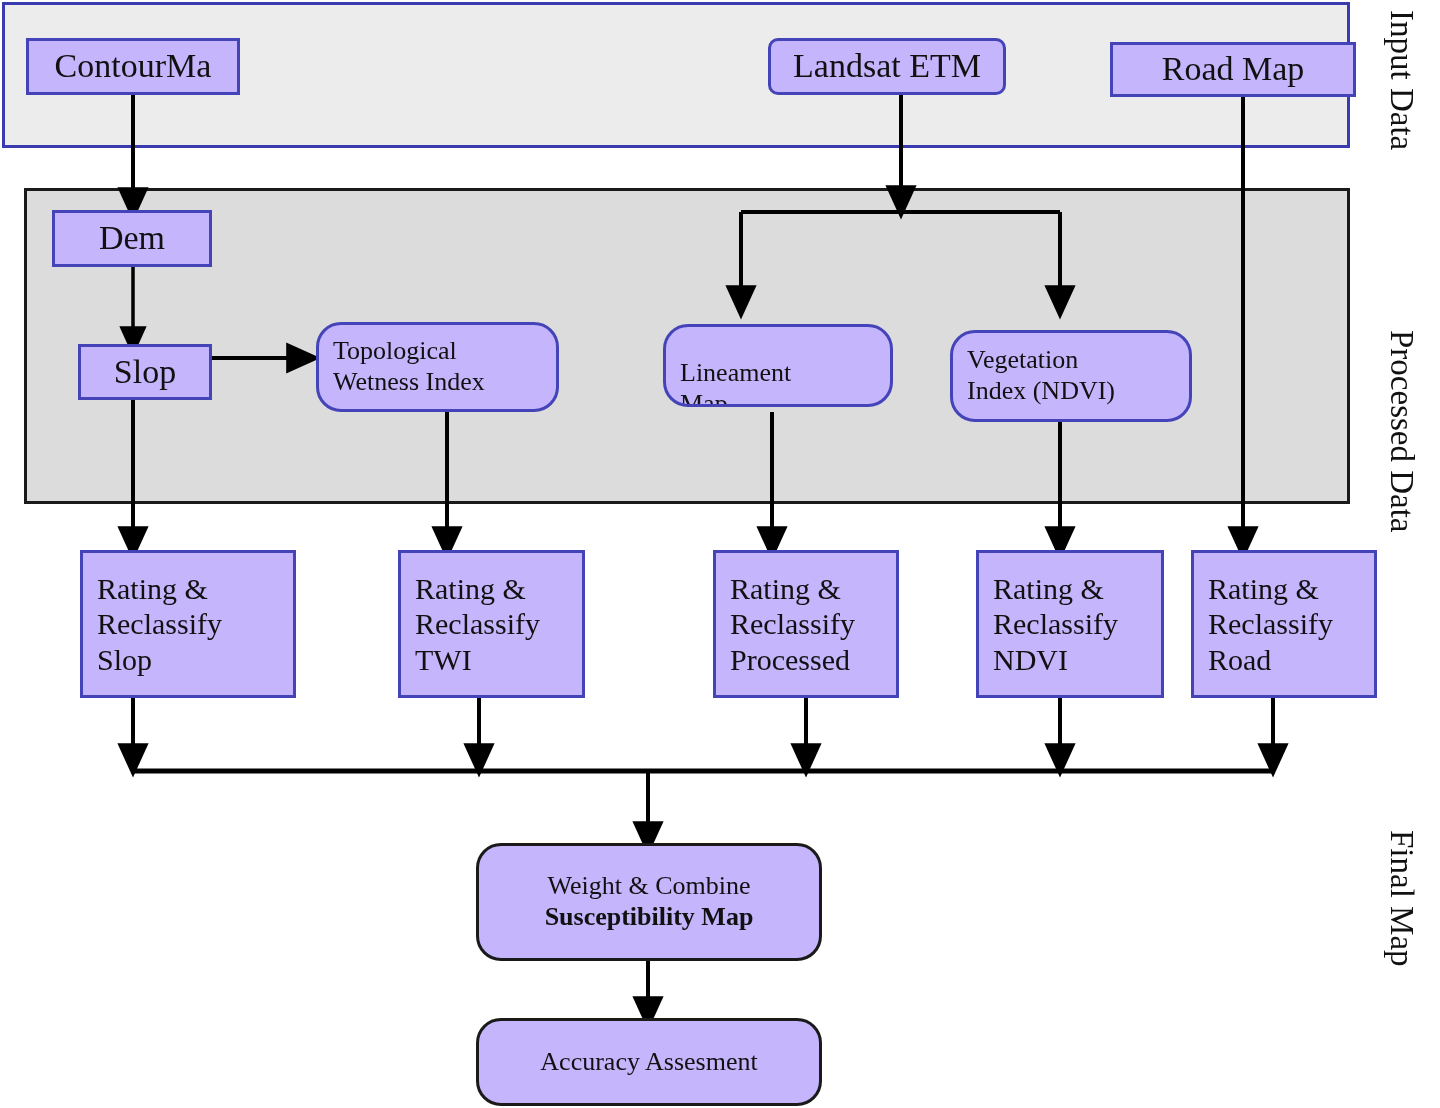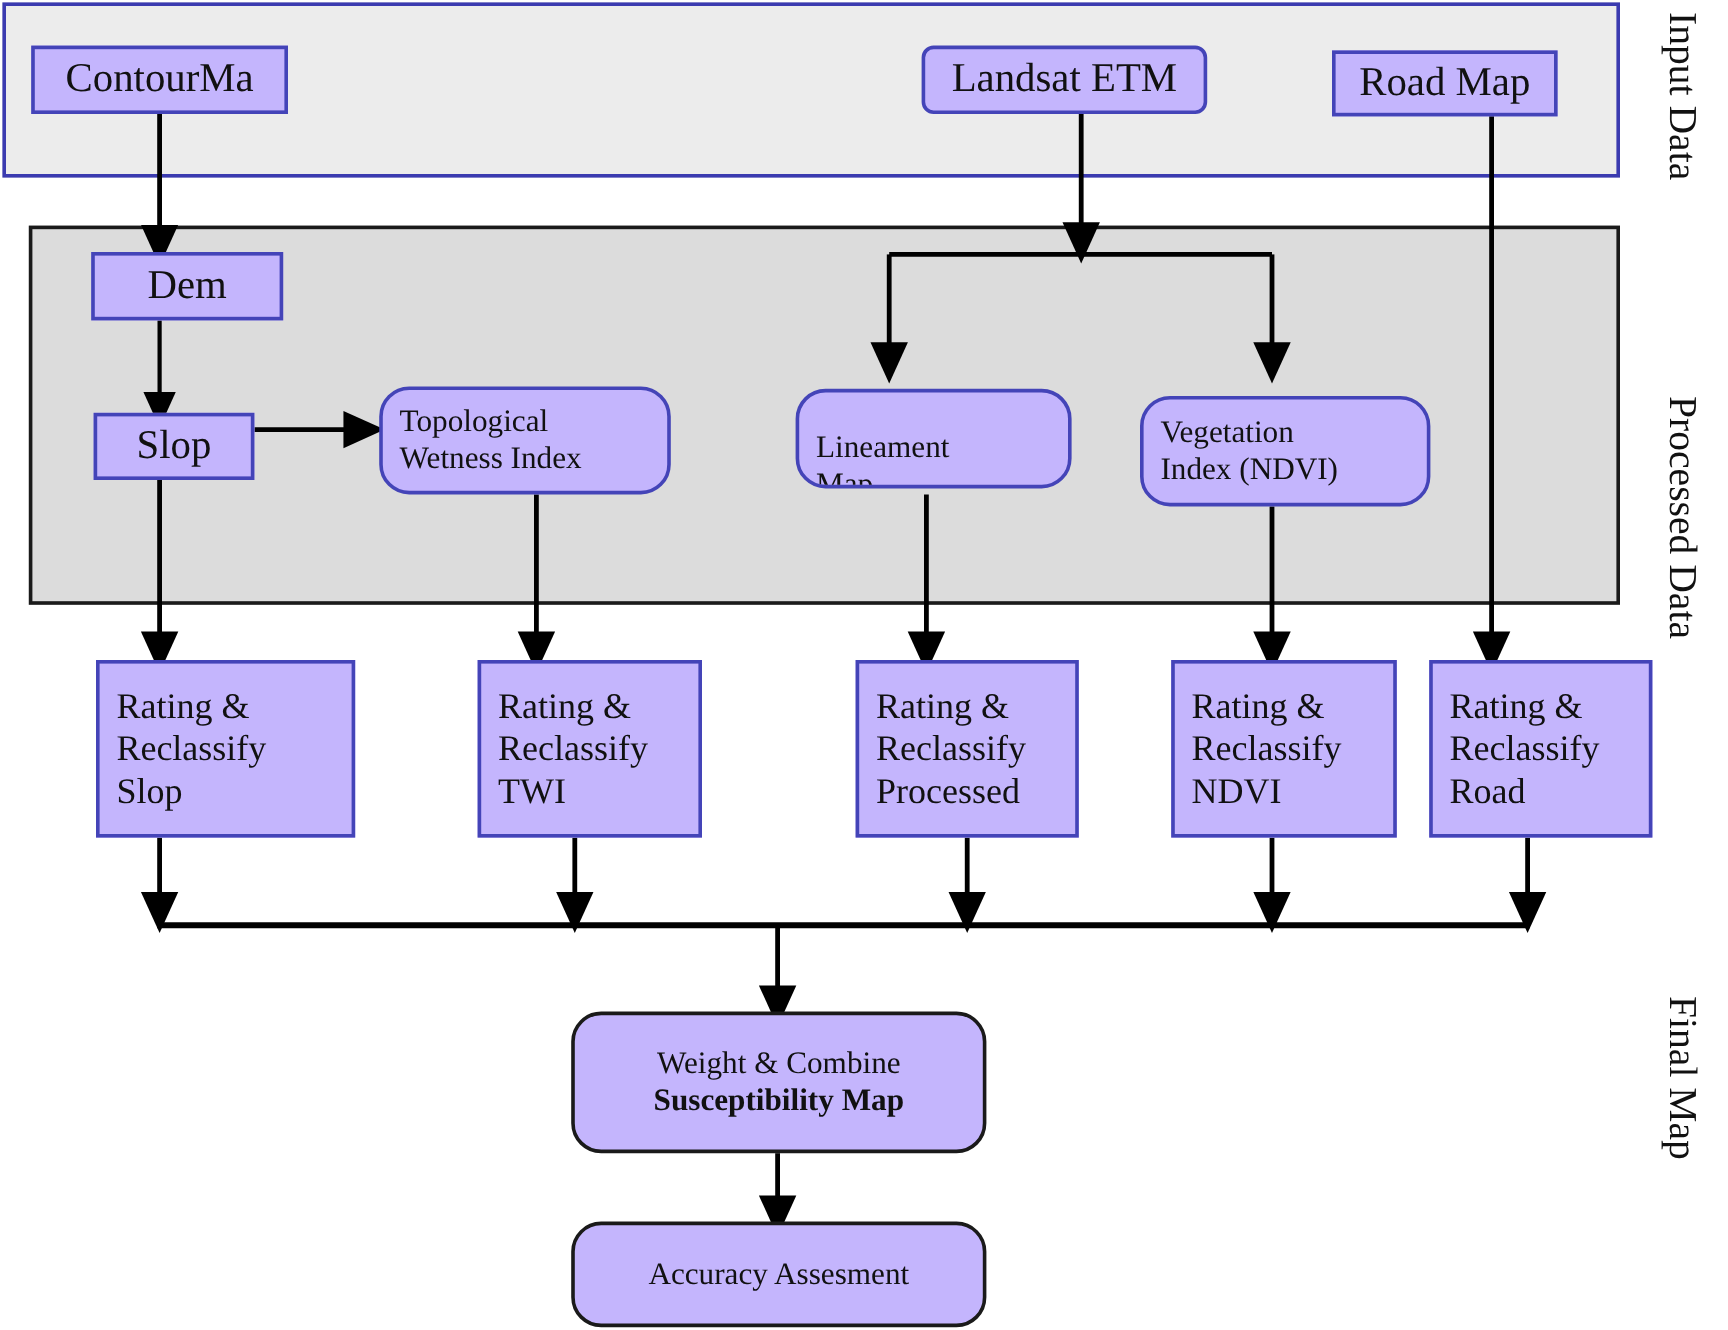--- a/index.html
+++ b/index.html
@@ -140,25 +140,25 @@
   </svg>
 
   <div class="node center fs34" style="left:26px; top:38px; width:214px; height:57px;">
     <span class="txt">ContourMa</span>
   </div>
 
   <div class="node center fs34" style="left:768px; top:38px; width:238px; height:57px;border-radius:10px;">
     <span class="txt">Landsat ETM</span>
   </div>
 
-  <div class="node center fs34" style="left:1110px; top:42px; width:188px; height:55px;">
+  <div class="node center fs34" style="left:1110px; top:42px; width:246px; height:55px;">
     <span class="txt">Road Map</span>
   </div>
 
-  <div class="node center fs34" style="left:52px; top:210px; width:160px; height:57px;margin-left:24px;">
+  <div class="node center fs34" style="left:52px; top:210px; width:160px; height:57px;">
     <span class="txt">Dem</span>
   </div>
 
   <div class="node center fs34" style="left:78px; top:344px; width:134px; height:56px;">
     <span class="txt">Slop</span>
   </div>
 
   <div class="node left fs31" style="left:316px; top:322px; width:243px; height:90px;">
     <span class="txt">
       <span>Topological</span><br>

